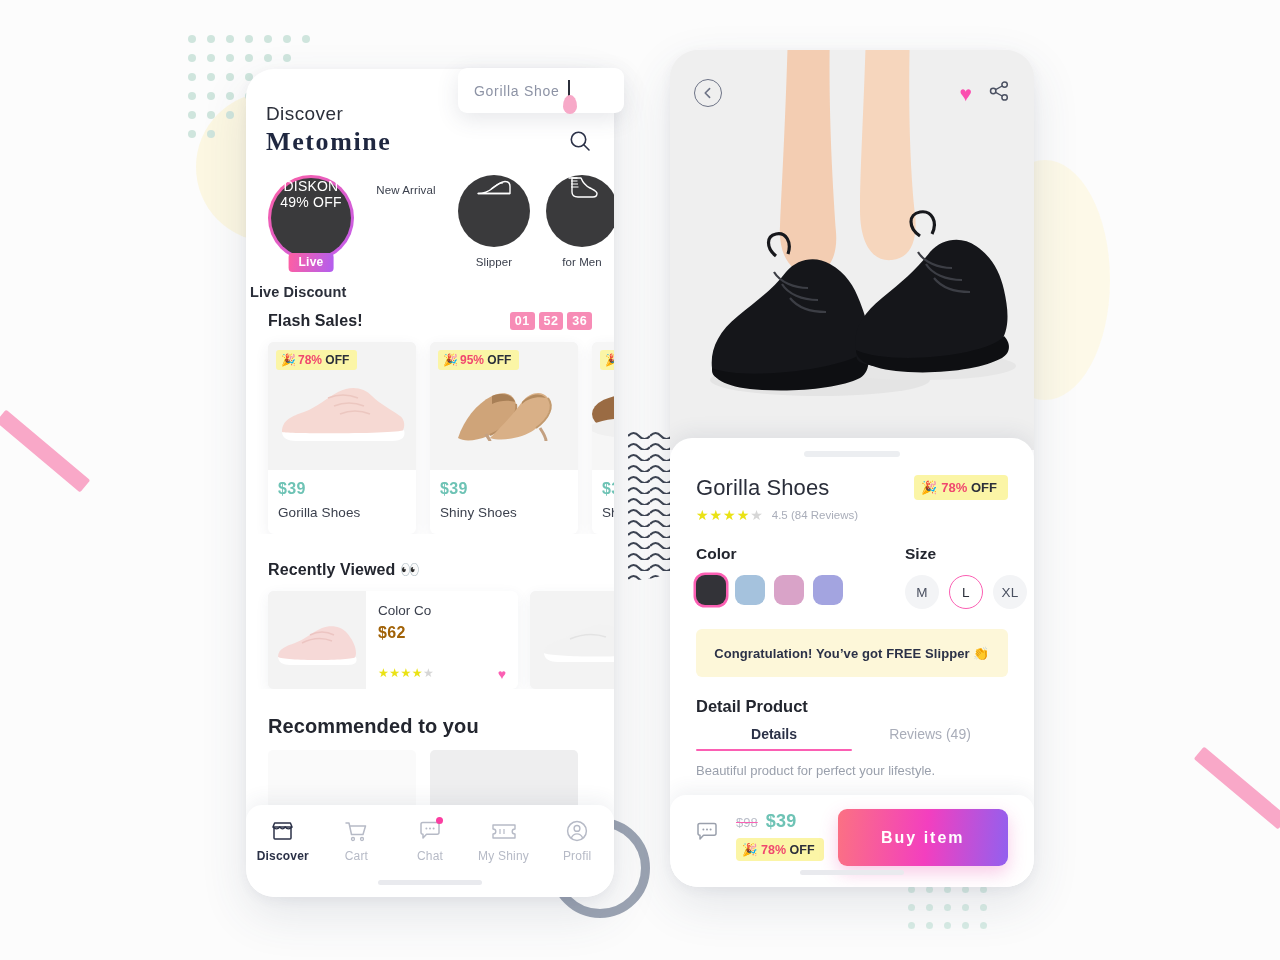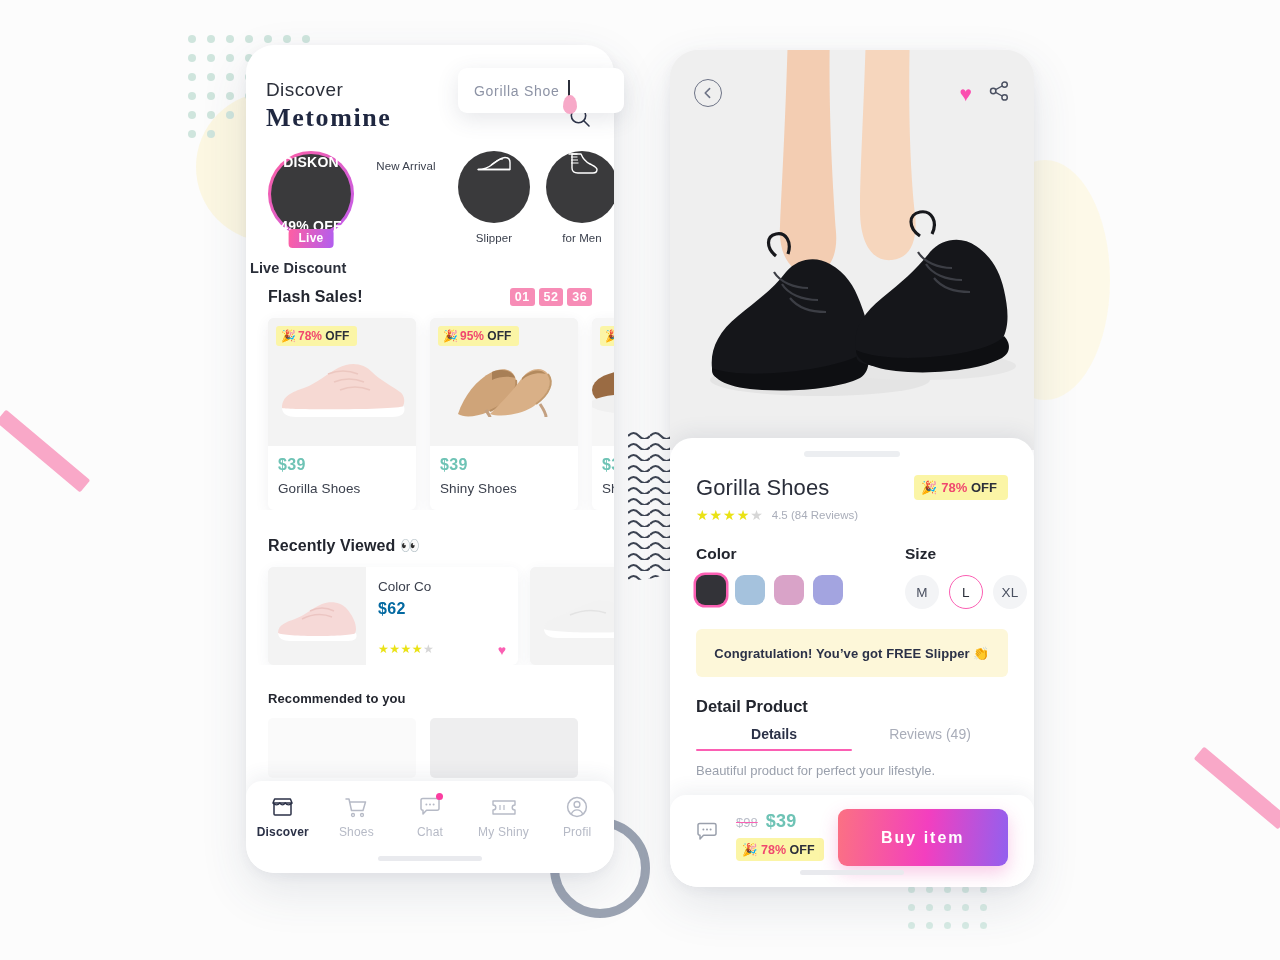--- a/index.html
+++ b/index.html
@@ -44,21 +44,21 @@
     border: 9px solid #8b94a6; border-radius: 50%;
     opacity: .85;
   }
 
   
   .phone {
     position: absolute; background: #ffffff; border-radius: 28px;
     box-shadow: 0 18px 48px rgba(60,70,95,.12), 0 3px 12px rgba(60,70,95,.06);
     overflow: hidden;
   }
-  .phone-left  { left: 246px; top: 45px;  width: 368px; height: 828px; }
+  .phone-left  { left: 246px; top: 69px;  width: 368px; height: 828px; }
   .phone-right { left: 670px; top: 50px;  width: 364px; height: 837px; }
 
   
   .l-head { padding: 34px 20px 0 20px; position: relative; }
   .l-discover {
     font-size: 19px; color: #2b2f3a; letter-spacing: .4px; font-weight: 400;
   }
   .l-brand {
     font-family: "Liberation Serif", serif;
     font-size: 26px; font-weight: 700; color: #1f2740;
@@ -95,22 +95,22 @@
 
   
   .cat-row {
     display: flex; gap: 16px; padding: 12px 0 0 22px; margin-top: 6px;
     align-items: flex-start;
   }
   .cat { width: 72px; text-align: center; flex: 0 0 auto; position: relative; }
   .cat-circle {
     width: 72px; height: 72px; border-radius: 50%;
     background: #3a3a3c; color: #fff;
-    display: flex; flex-direction: column; align-items: center; justify-content: space-between;
-    font-weight: 700; font-size: 12.5px; line-height: 1.15; letter-spacing: .2px;
+    display: flex; flex-direction: column; align-items: center; justify-content: flex-start;
+    font-weight: 400; font-size: 12.5px; line-height: 1.15; letter-spacing: .2px;
   }
   .cat-circle.ringed {
     border: 3px solid transparent;
     background:
       linear-gradient(#3a3a3c, #3a3a3c) padding-box,
       linear-gradient(135deg, #ff5fa2, #c05cf0) border-box;
   }
   .cat-circle.big { width: 86px; height: 86px; font-size: 14px; }
   .cat.first { width: 86px; }
   .cat-label {
@@ -168,28 +168,28 @@
     padding: 26px 22px 0; letter-spacing: .1px;
   }
   .rv-row { display: flex; gap: 12px; padding: 12px 0 0 22px; overflow: hidden; }
   .rv-item {
     flex: 0 0 auto; display: flex; background: #fafafa; border-radius: 6px;
     overflow: hidden; box-shadow: 0 4px 14px rgba(60,70,95,.07);
   }
   .rv-img { width: 98px; height: 98px; background: #f3f3f3; position: relative; overflow: hidden; }
   .rv-info { width: 152px; background: #fff; padding: 12px 12px 10px; position: relative; }
   .rv-name { font-size: 13.5px; color: #3b404d; }
-  .rv-price { font-size: 16px; color: #0369a1; font-weight: 600; margin-top: 6px; letter-spacing: .3px; }
+  .rv-price { font-size: 16px; color: #a16207; font-weight: 600; margin-top: 6px; letter-spacing: .3px; }
   .rv-stars { position: absolute; left: 12px; bottom: 9px; font-size: 12px; letter-spacing: .5px; }
   .star-on { color: #eae215; }
   .star-off { color: #d6d6d6; }
   .rv-heart { position: absolute; right: 12px; bottom: 7px; font-size: 14px; color: #fb5fb3; }
 
   .rec-title {
-    font-size: 13px; font-weight: 700; color: #23262f;
+    font-size: 20px; font-weight: 700; color: #23262f;
     padding: 26px 22px 0; letter-spacing: .1px;
   }
   .rec-row { display: flex; gap: 14px; padding: 12px 0 0 22px; }
   .rec-ph { flex: 0 0 auto; width: 148px; height: 60px; background: #eeeeef; border-radius: 5px; }
   .rec-ph.light { background: #fafafa; }
 
   
   .tabbar {
     position: absolute; left: 0; bottom: 0; width: 100%; height: 92px;
     background: #fff; border-top-left-radius: 16px; border-top-right-radius: 16px;
@@ -563,21 +563,21 @@
         <div class="tab-lab">Discover</div>
       </div>
       <div class="tab">
         <div class="tab-ico">
           <svg width="22" height="21" viewBox="0 0 22 21" fill="none" aria-hidden="true">
             <path d="M1 2 L4 2 L6.5 13.5 L18 13.5 L20.5 5 L5 5" stroke="#b6bac6" stroke-width="1.5" fill="none" stroke-linecap="round" stroke-linejoin="round"></path>
             <circle cx="8" cy="18" r="1.5" stroke="#b6bac6" stroke-width="1.3"></circle>
             <circle cx="17" cy="18" r="1.5" stroke="#b6bac6" stroke-width="1.3"></circle>
           </svg>
         </div>
-        <div class="tab-lab">Shoes</div>
+        <div class="tab-lab">Cart</div>
       </div>
       <div class="tab">
         <div class="tab-ico">
           <svg width="22" height="20" viewBox="0 0 22 20" fill="none" aria-hidden="true">
             <path d="M2 3 C2 2 2.8 1.4 3.8 1.4 L18.2 1.4 C19.2 1.4 20 2 20 3 L20 11.5 C20 12.6 19.2 13.2 18.2 13.2 L7.5 13.2 L4 17 L4 13.2 C2.9 13.2 2 12.6 2 11.5 Z" stroke="#b6bac6" stroke-width="1.5" fill="none" stroke-linejoin="round"></path>
             <circle cx="7.4" cy="7.4" r="1" fill="#b6bac6"></circle>
             <circle cx="11" cy="7.4" r="1" fill="#b6bac6"></circle>
             <circle cx="14.6" cy="7.4" r="1" fill="#b6bac6"></circle>
           </svg>
         </div>

